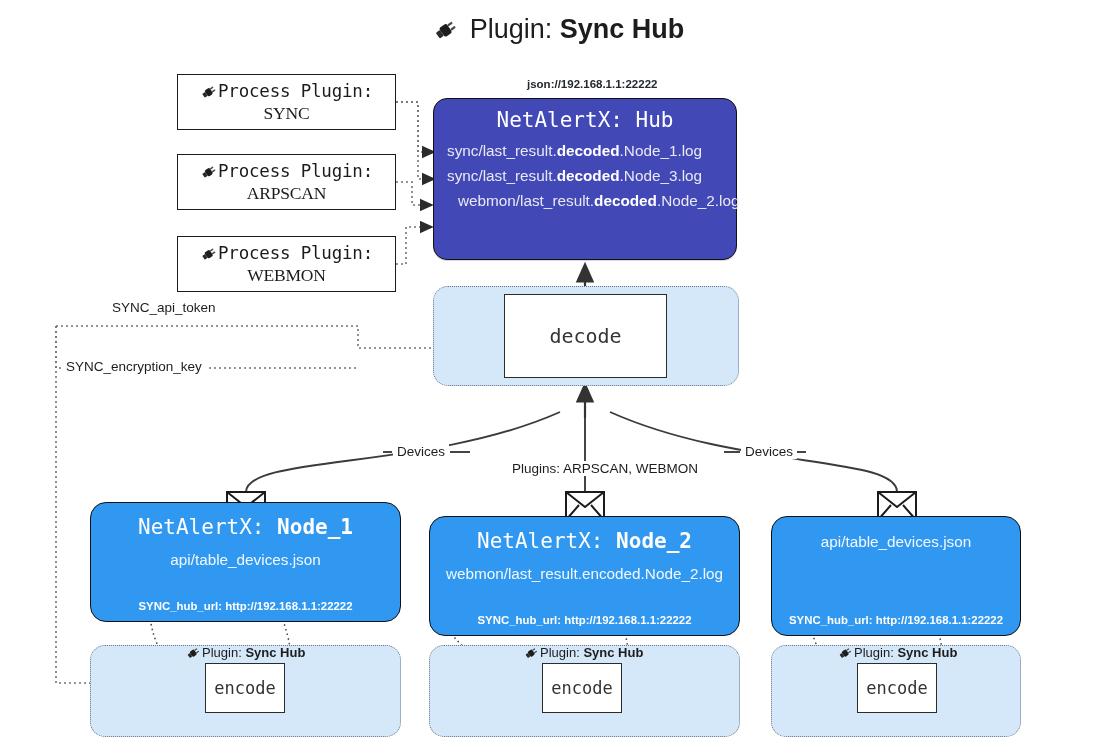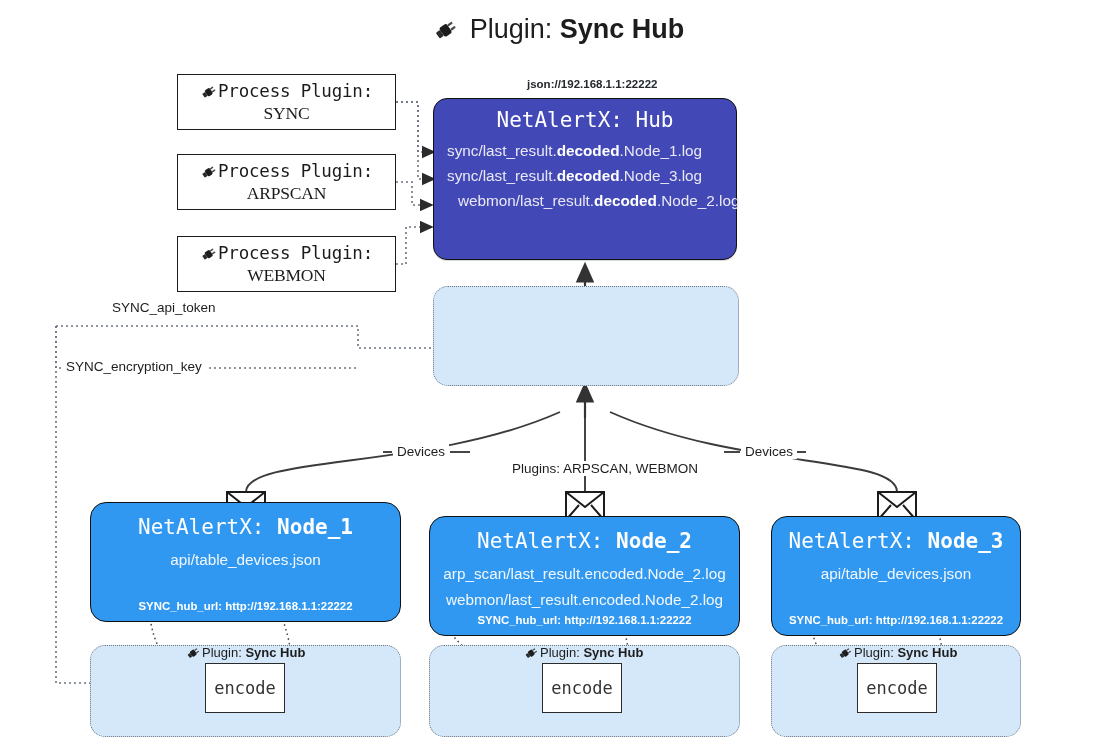--- a/index.html
+++ b/index.html
@@ -269,20 +269,21 @@
   <div class="hub-url" style="left:527px;top:78px;">json://192.168.1.1:22222</div>
 
   <div class="hub" style="left:433px;top:98px;width:304px;height:162px;">
     <div class="hname"><span>NetAlertX: </span><b>Hub</b></div>
     <div class="logline"><span>sync/last_result.</span><b>decoded</b><span>.Node_1.log</span></div>
     <div class="logline"><span>sync/last_result.</span><b>decoded</b><span>.Node_3.log</span></div>
     <div class="logline" style="padding-left:24px;"><span>webmon/last_result.</span><b>decoded</b><span>.Node_2.log</span></div>
   </div>
 
   <div class="blue-band" style="left:433px;top:286px;width:306px;height:100px;"></div>
+  <div class="white-box decode" style="left:504px;top:294px;width:163px;height:84px;">decode</div>
 
   <div class="edge-label" style="left:100px;top:300px;margin-left:8px;">SYNC_api_token</div>
   <div class="edge-label" style="left:62px;top:359px;">SYNC_encryption_key</div>
 
   <div class="edge-label" style="left:393px;top:444px;">Devices</div>
   <div class="edge-label" style="left:741px;top:444px;">Devices</div>
   <div class="edge-label" style="left:508px;top:461px;">Plugins: ARPSCAN, WEBMON</div>
 
   <div class="envelope" style="left:226px;top:491px;">
     <svg width="40" height="30" viewBox="0 0 40 30">
@@ -307,27 +308,25 @@
   </div>
 
   <div class="nodebox" style="left:90px;top:502px;width:311px;height:120px;">
     <div class="nname"><span>NetAlertX: </span><b>Node_1</b></div>
     <div class="nline">api/table_devices.json</div>
     <div class="nfoot">SYNC_hub_url: http://192.168.1.1:22222</div>
   </div>
 
   <div class="nodebox" style="left:429px;top:516px;width:311px;height:120px;">
     <div class="nname"><span>NetAlertX: </span><b>Node_2</b></div>
-    <div class="nline">arp_scan/last_result.encoded.Node_2.log</div>
     <div class="nline">webmon/last_result.encoded.Node_2.log</div>
     <div class="nfoot">SYNC_hub_url: http://192.168.1.1:22222</div>
   </div>
 
   <div class="nodebox" style="left:771px;top:516px;width:250px;height:120px;">
-    <div class="nname"><span>NetAlertX: </span><b>Node_3</b></div>
     <div class="nline">api/table_devices.json</div>
     <div class="nfoot">SYNC_hub_url: http://192.168.1.1:22222</div>
   </div>
 
   <div class="blue-band" style="left:90px;top:645px;width:311px;height:92px;"></div>
   <div class="blue-band" style="left:429px;top:645px;width:311px;height:92px;"></div>
   <div class="blue-band" style="left:771px;top:645px;width:250px;height:92px;"></div>
 
   <div class="plugin-cap" style="left:186px;top:645px;">
     <span class="plug">

